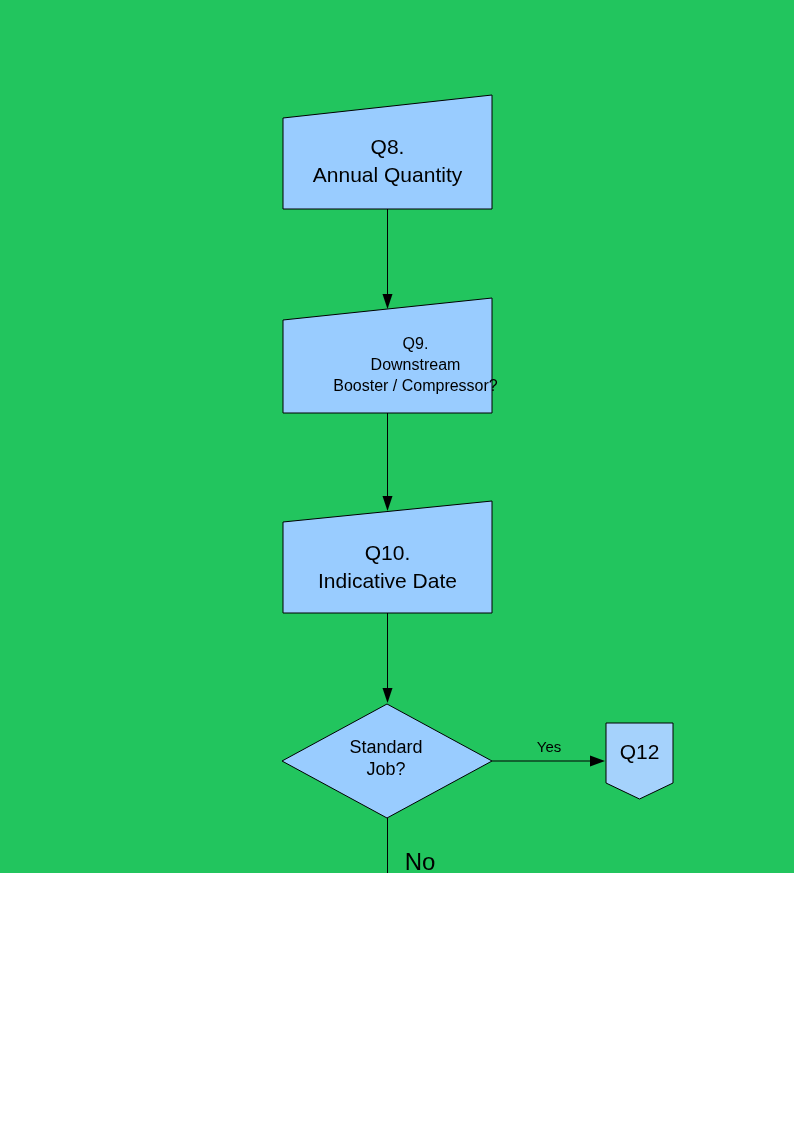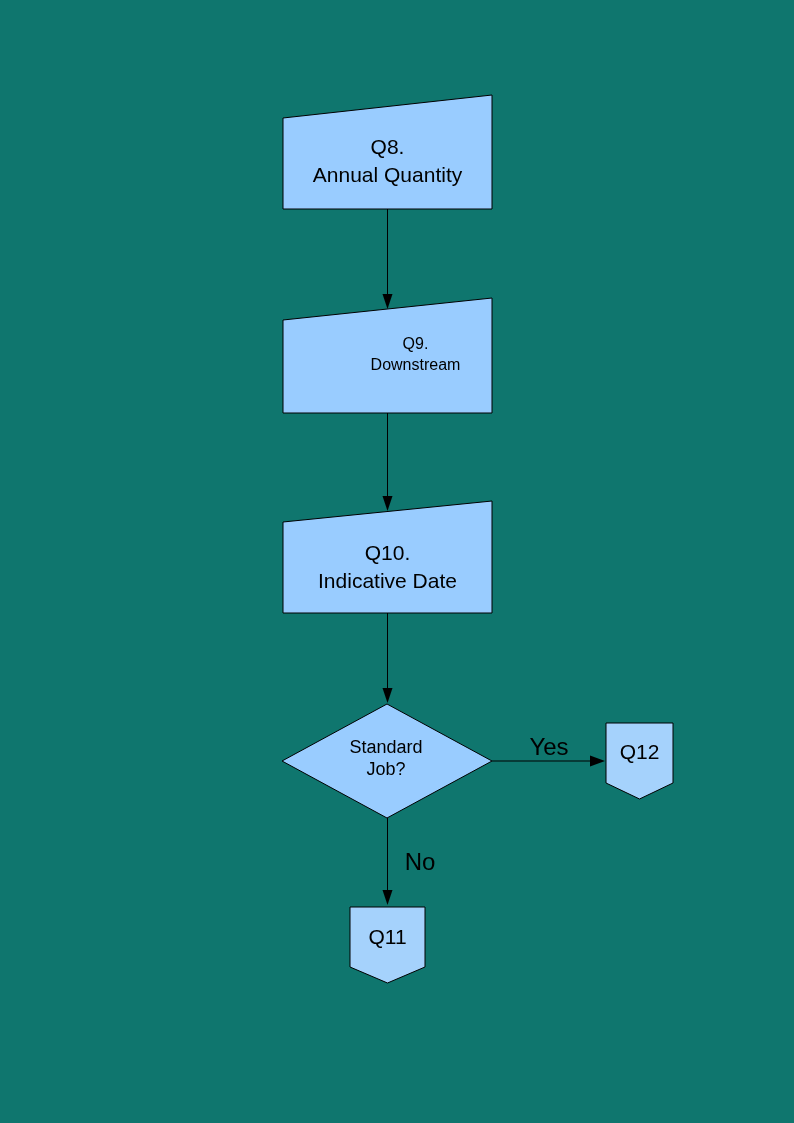--- a/index.html
+++ b/index.html
@@ -3,41 +3,41 @@
 <meta charset="utf-8">
 <style>
   html, body {
     margin: 0;
     padding: 0;
     background: #ffffff;
   }
   #page {
     position: relative;
     width: 794px;
-    height: 1123px;
-    background: #0f766e;
+    height: 873px;
+    background: #22c55e;
     font-family: "Liberation Sans", sans-serif;
     color: #000000;
     overflow: hidden;
   }
   #diagram-svg {
     position: absolute;
     left: 0;
     top: 0;
   }
   .label {
     position: absolute;
     text-align: center;
     color: #000000;
     white-space: nowrap;
   }
   .lbl-lg { font-size: 21px; line-height: 28px; }
   .lbl-md { font-size: 18px; line-height: 22px; }
   .lbl-sm { font-size: 16px; line-height: 21px; margin-left: 28px; }
-  .lbl-edge { font-size: 24px; line-height: 21px; }
+  .lbl-edge { font-size: 15px; line-height: 21px; }
   .lbl-edge-sm { font-size: 24px; line-height: 20px; text-align: center; }
 </style>
 </head>
 <body>
 
 <div id="page">
 
   <svg id="diagram-svg" width="794" height="1123" viewBox="0 0 794 1123">
 
     <polygon points="283,118 492,95 492,209 283,209" stroke="#000000" stroke-width="1" fill="#99ccff"></polygon>
@@ -79,20 +79,21 @@
   </svg>
 
   <div class="label lbl-lg" style="left:283px; top:133px; width:209px;">
     <div>Q8.</div>
     <div>Annual Quantity</div>
   </div>
 
   <div class="label lbl-sm" style="left:283px; top:333px; width:209px;">
     <div>Q9.</div>
     <div>Downstream</div>
+    <div>Booster / Compressor?</div>
   </div>
 
   <div class="label lbl-lg" style="left:283px; top:539px; width:209px;">
     <div>Q10.</div>
     <div>Indicative Date</div>
   </div>
 
   <div class="label lbl-md" style="left:286px; top:736px; width:200px;">
     <div>Standard</div>
     <div>Job?</div>

